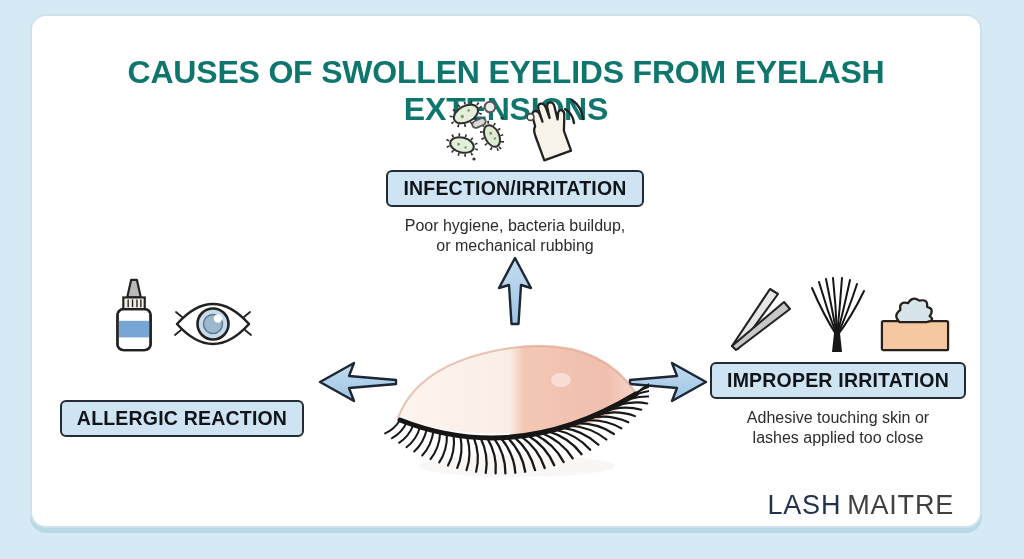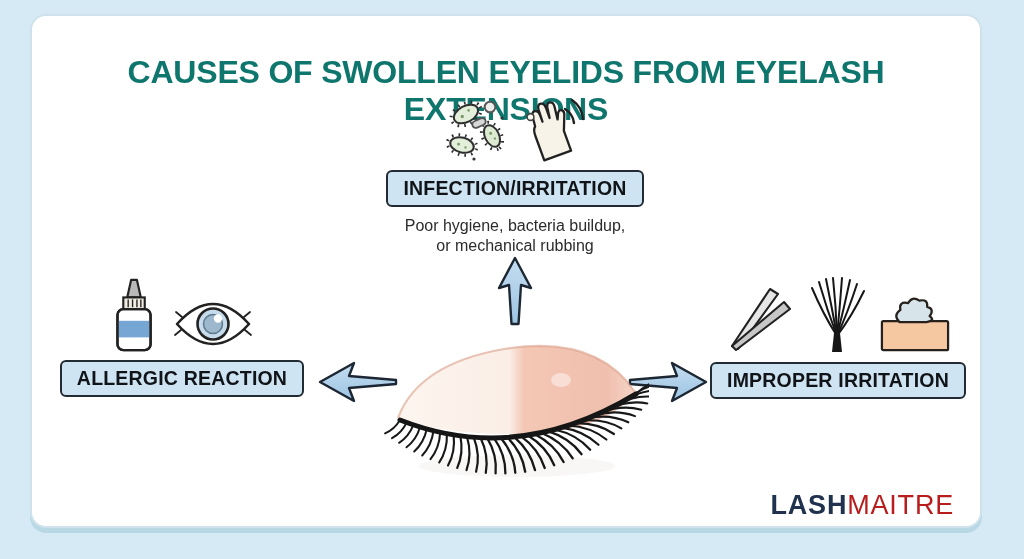--- a/index.html
+++ b/index.html
@@ -15,43 +15,43 @@
     box-shadow:0 5px 0 #b9d8e5;
     box-sizing:border-box;
   }
   .title{
     position:absolute;left:0;top:38px;width:100%;
     text-align:center;font-size:32px;font-weight:700;color:#0f766e;
     letter-spacing:-0.2px;margin:0;
   }
   .cause{position:absolute;display:flex;flex-direction:column;align-items:center;}
   .cause-top{left:293px;top:80px;width:380px;}
-  .cause-left{left:0px;top:260px;width:300px;}
+  .cause-left{left:0px;top:260px;width:300px;gap:40px;}
   .cause-right{left:656px;top:260px;width:300px;}
   .icon-row{display:flex;align-items:flex-end;justify-content:center;gap:12px;margin-bottom:8px;}
   .pill{
     background:#cfe4f2;border:2.5px solid #222b33;border-radius:6px;
     padding:5px 15px;font-size:19.5px;font-weight:800;color:#101418;
     letter-spacing:0.2px;white-space:nowrap;
   }
   .desc{
     margin:9px 0 0 0;text-align:center;font-size:16px;line-height:1.24;
     color:#2c2c2c;
   }
   .arrow{position:absolute;}
   .arrow-up{left:463px;top:240px;}
   .arrow-left{left:286px;top:340px;}
   .arrow-right{left:596px;top:340px;}
   .eye-wrap{position:absolute;left:352px;top:312px;}
   .brand{
     position:absolute;right:26px;top:474px;font-size:27px;letter-spacing:0.8px;
     white-space:nowrap;
   }
-  .brand .b1{font-weight:700;color:#20324e;}
-  .brand .b2{font-weight:400;color:#b91c1c;}
+  .brand .b1{font-weight:400;color:#20324e;}
+  .brand .b2{font-weight:400;color:#404040;margin-left:6px;}
 </style>
 </head>
 <body>
 
 <div class="card">
 
   <h1 class="title">CAUSES OF SWOLLEN EYELIDS FROM EYELASH EXTENSIONS</h1>
 
   <div class="cause cause-top">
     <div class="icon-row">
@@ -146,20 +146,24 @@
         <polygon points="25,57 31,57 33,76 23,76" fill="#161616"></polygon>
       </svg>
       <svg width="72" height="62" viewBox="0 0 74 62">
         <rect x="3" y="29" width="68" height="30" rx="1.5" fill="#f6c8a2" stroke="#26211c" stroke-width="2.3"></rect>
         <path d="M21 30 Q14 23 22 17.5 Q20 8.5 30 10.5 Q34 3 41.5 8 Q50.5 6 49.5 14.5 Q57.5 16.5 52 24 Q58.5 28.5 49 30 Z" fill="#d7e4ea" stroke="#26211c" stroke-width="2.3" stroke-linejoin="round"></path>
       </svg>
     </div>
     <div class="pill">
       <span>IMPROPER IRRITATION</span>
     </div>
+    <p class="desc">
+      <span>Adhesive touching skin or</span><br>
+      <span>lashes applied too close</span>
+    </p>
   </div>
 
   <svg class="arrow arrow-up" width="40" height="70" viewBox="0 0 40 70">
     <defs>
       <linearGradient id="agrad" x1="0" y1="0" x2="0" y2="1">
         <stop offset="0" stop-color="#c4ddf0"></stop>
           <stop offset="1" stop-color="#9dc4e3"></stop>
       </linearGradient>
     </defs>
     <polygon points="20,2 36,32 26,29 23.5,68 16.5,68 14,29 4,32" fill="url(#agrad)" stroke="#1c2733" stroke-width="2.4" stroke-linejoin="round"></polygon>

